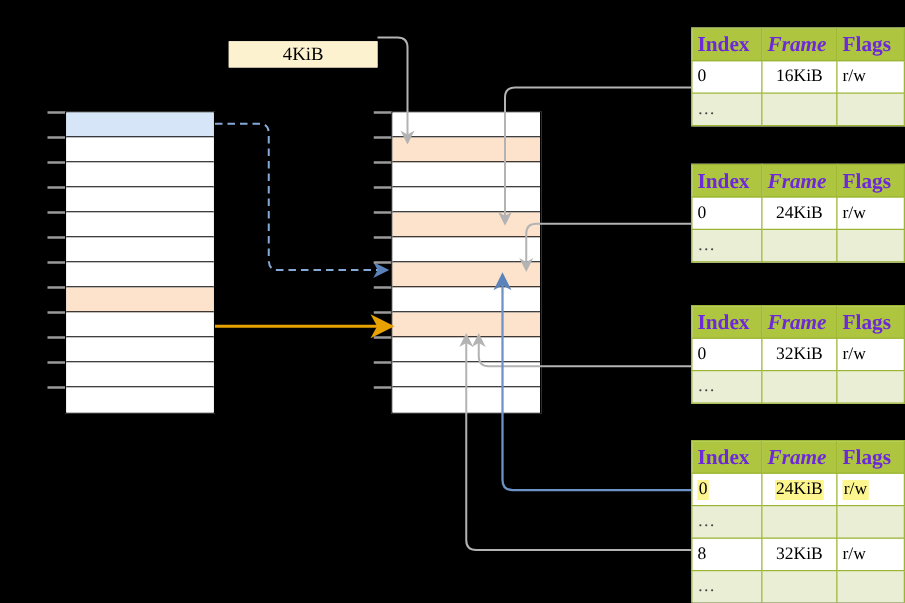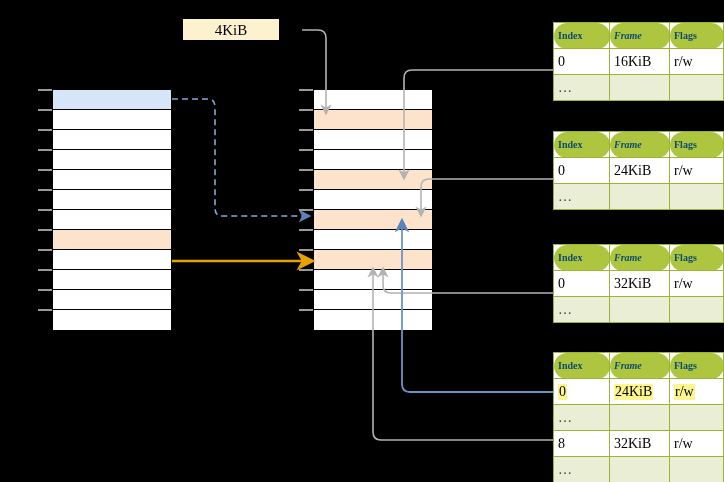--- a/index.html
+++ b/index.html
@@ -21,36 +21,36 @@
   .label-box{position:absolute;background:#fdf2cf;border:1px solid #fdf2cf;
              color:#000;font-size:15px;text-align:center;line-height:20px;
              box-sizing:border-box;}
 
   
   .ptable{position:absolute;border-collapse:collapse;border:1px solid #9ab534;
           background:#fff;font-size:14px;}
   .ptable td,.ptable th{border:1px solid #9ab534;padding:1px 4px;
           box-sizing:border-box;height:26px;vertical-align:middle;
           font-weight:normal;text-align:left;color:#000;}
-  .ptable th{background:#aec63f;color:#0c4a6e;font-weight:bold;font-size:10px;border-radius:13px;}
+  .ptable th{background:#aec63f;color:#6d28d9;font-weight:bold;font-size:17px;}
   .ptable td.c0{width:56px;}
-  .ptable td.c1{width:60px;}
+  .ptable td.c1{width:60px;text-align:center;}
   .ptable td.c2{width:54px;}
   .ptable th.c0{width:56px;}
   .ptable th.c1{width:60px;font-style:italic;}
   .ptable th.c2{width:54px;}
   .rowdots td{background:#e9eed4;color:#444;letter-spacing:2px;}
   .cell-hl{display:inline-block;background:#fdf68f;padding:0 1px;}
 </style>
 </head>
 <body>
 
 <div class="stage">
 
-  <div class="label-box" style="left:183px;top:19px;width:96px;height:21px;">
+  <div class="label-box" style="left:183px;top:33px;width:119px;height:21px;">
     <span>4KiB</span>
   </div>
 
   <div class="col" id="col-left" style="left:52px;top:89px;width:120px;height:242px;">
       <div class="cell blue" style="height: 20px;"></div>
       <div class="cell" style="height: 20px;"></div>
       <div class="cell" style="height: 20px;"></div>
       <div class="cell" style="height: 20px;"></div>
       <div class="cell" style="height: 20px;"></div>
       <div class="cell" style="height: 20px;"></div>

